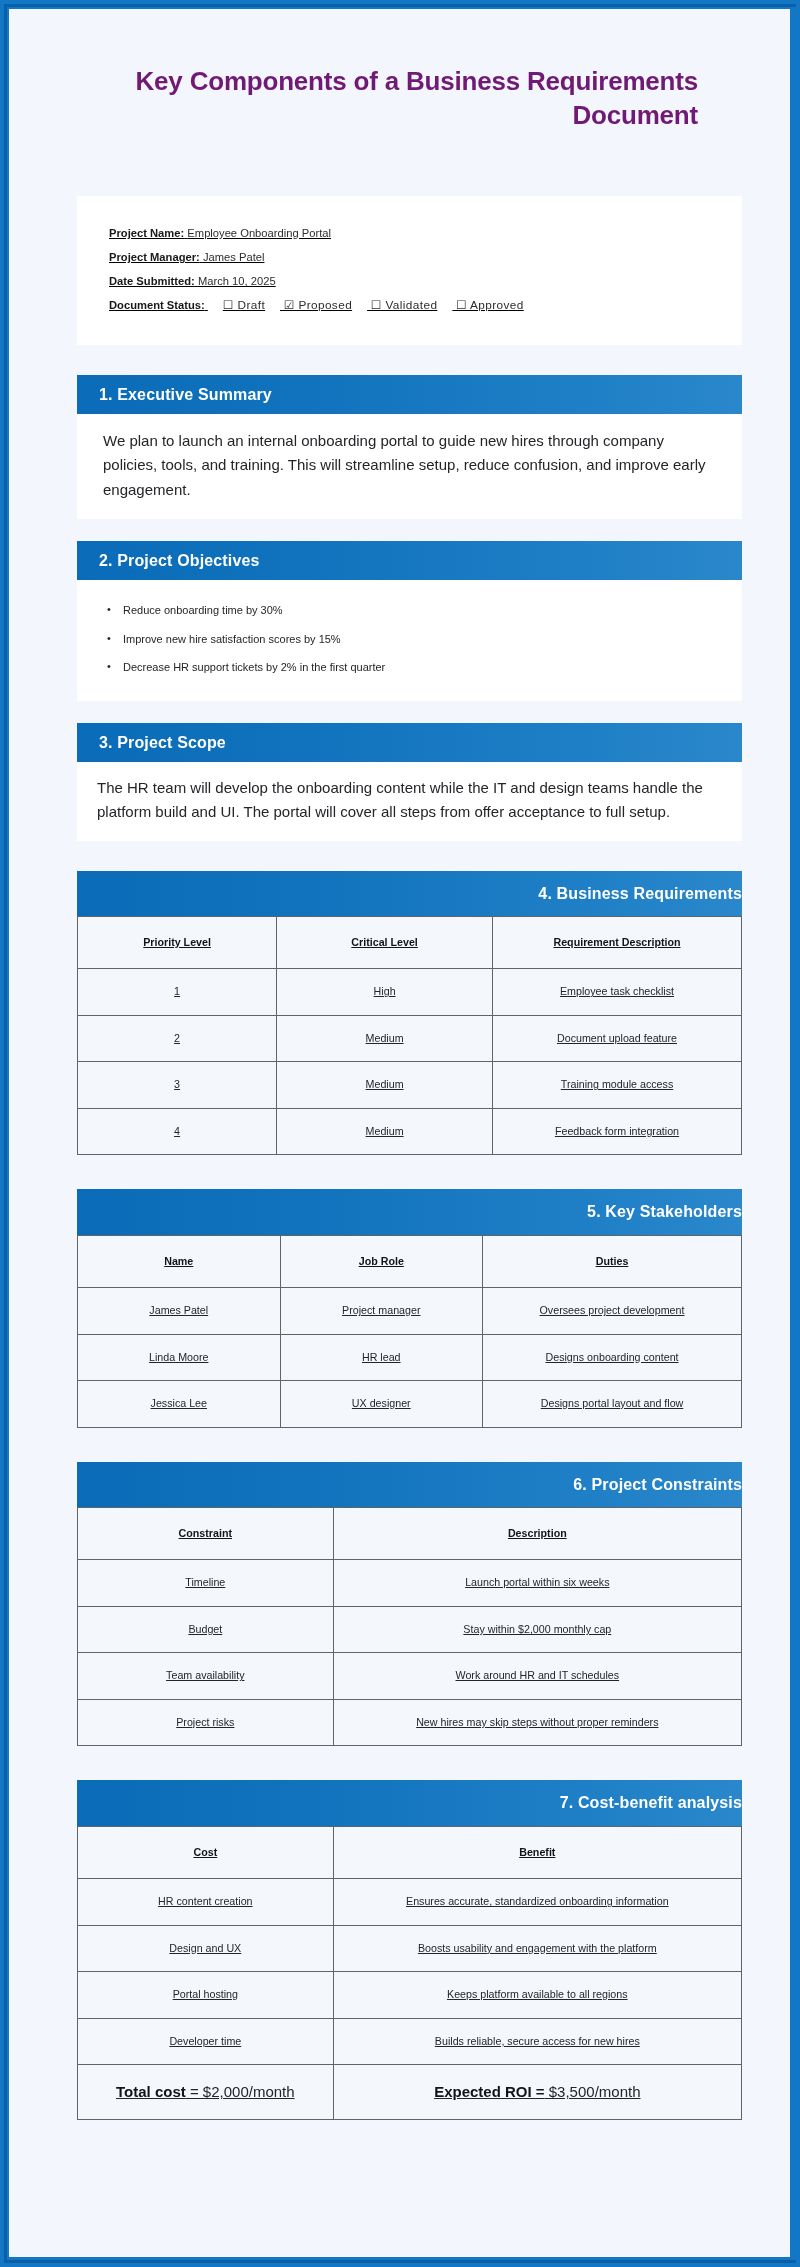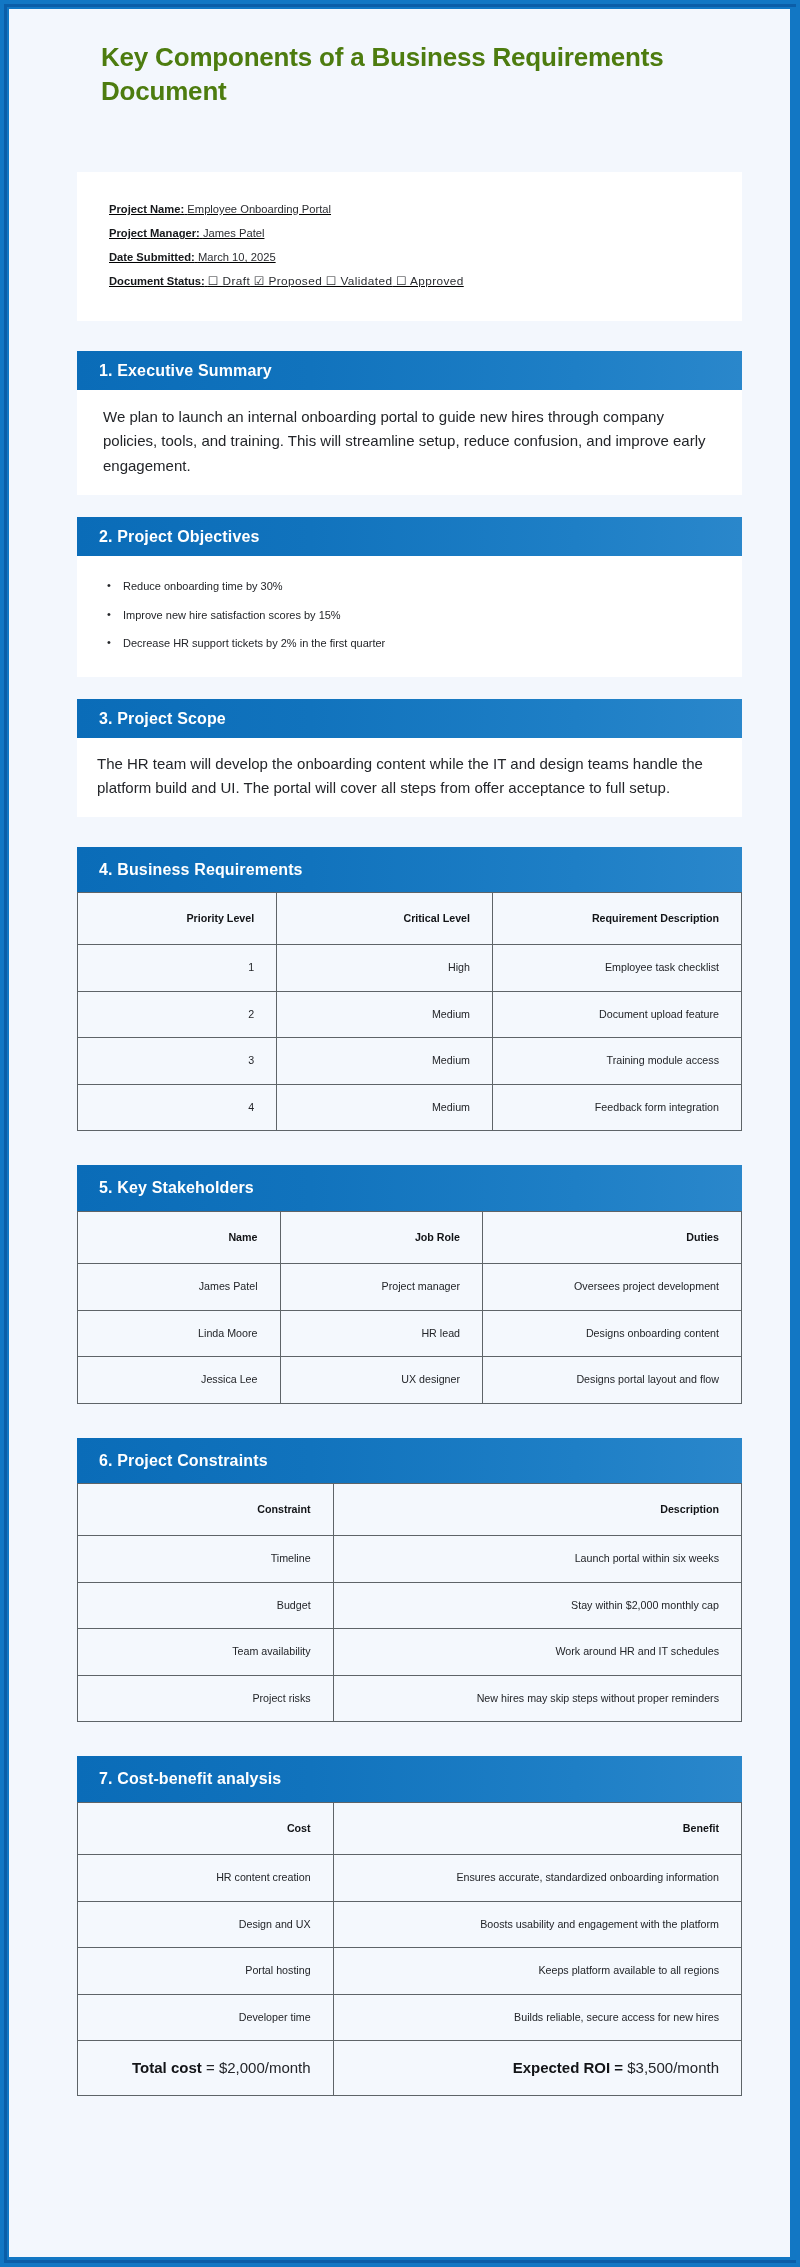--- a/index.html
+++ b/index.html
@@ -40,59 +40,59 @@
     position: relative;
     background: #f3f7fd;
     min-height: 2248px;
     padding: 0 0 34px 0;
   }
 
   
   .doc-title {
     font-size: 26px;
     font-weight: bold;
-    color: #4d7c0f;
-    text-align: left;
+    color: #701a75;
+    text-align: right;
     line-height: 1.30;
     letter-spacing: -0.2px;
-    padding: 32px 92px 0 92px;
+    padding: 56px 92px 0 92px;
   }
 
   
   .meta-card {
     background: #ffffff;
     margin: 63px 48px 0 68px;
     padding: 26px 0 26px 32px;
     text-decoration: underline;
   }
   .meta-row {
     font-size: 11.2px;
     color: #2b2d31;
     line-height: 1.35;
     padding: 4.5px 0;
   }
   .meta-label { font-weight: bold; color: #16181b; }
-  .cbox { font-size: 11.8px; letter-spacing: 0.4px; }
+  .cbox { font-size: 11.8px; letter-spacing: 0.4px; margin-left: 15px; }
 
   
   .section { margin: 0 48px 0 68px; }
   .gap-22 { height: 22px; }
   .gap-30 { height: 30px; }
   .gap-34 { height: 34px; }
 
   .sec-head {
     background: linear-gradient(90deg, #0a6cb8 0%, #1173bd 35%, #1e7fc6 75%, #2a87cb 100%);
     color: #ffffff;
     font-size: 16px;
     font-weight: bold;
     letter-spacing: 0.15px;
     padding: 10px 0 10px 22px;
     line-height: 1.2;
   }
-  .sec-head.tall { padding: 13px 0 13px 22px; }
+  .sec-head.tall { padding: 13px 0 13px 22px; text-align: right; }
 
   .sec-body {
     background: #ffffff;
     padding: 15px 26px 17px 26px;
     font-size: 15px;
     color: #232529;
     line-height: 1.62;
   }
   .sec-body.scope { padding: 14px 26px 16px 20px; }
 
@@ -118,23 +118,24 @@
   .tbl {
     width: 100%;
     border-collapse: collapse;
     background: #f4f8fd;
     table-layout: fixed;
   }
   .tbl th, .tbl td {
     border: 1px solid #5e6468;
     font-size: 10.7px;
     color: #232529;
-    text-align: right;
+    text-align: center;
     vertical-align: middle;
     line-height: 1.45;
+    text-decoration: underline;
   }
   .tbl th {
     font-weight: bold;
     color: #121417;
     padding: 18px 22px;
   }
   .tbl td { padding: 15px 22px; }
   .tbl tr.total td { font-size: 15px; padding: 16px 22px; }
   .tbl .b { font-weight: bold; color: #121417; }
 

